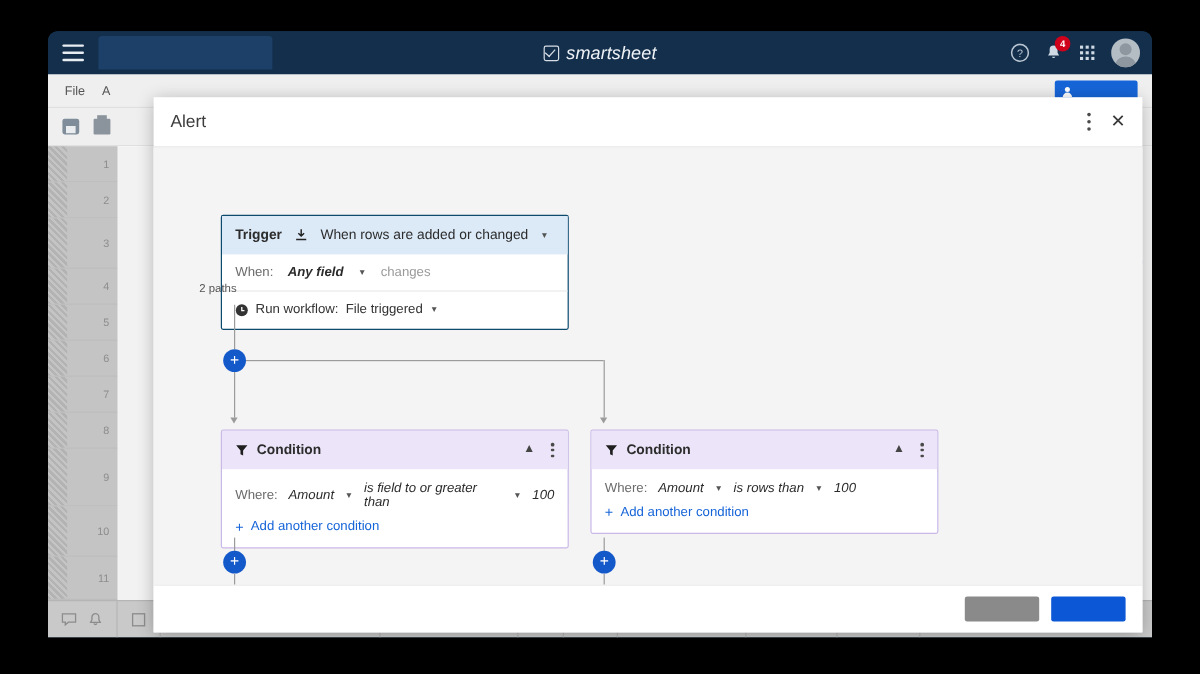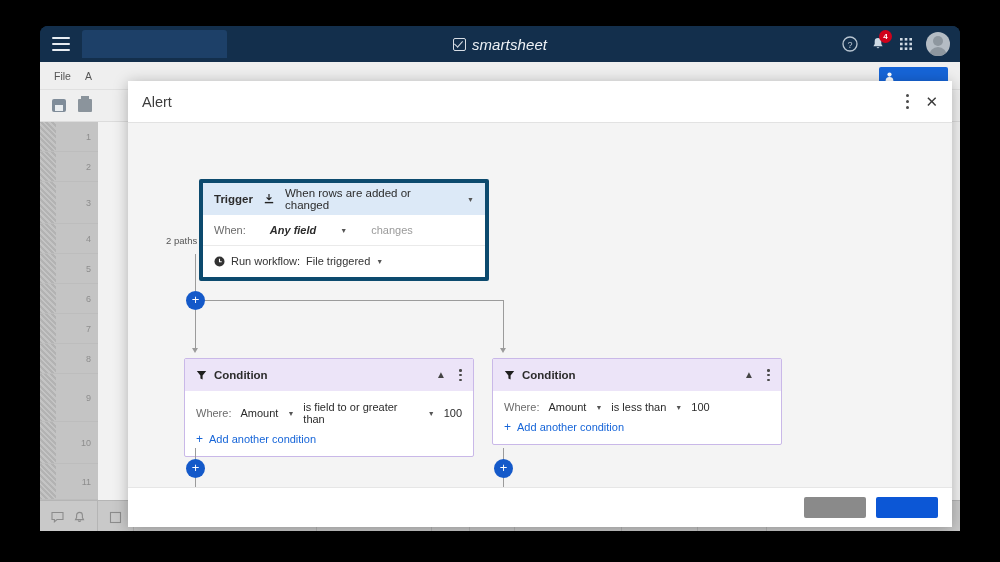--- a/index.html
+++ b/index.html
@@ -200,28 +200,27 @@
     border-radius: 2px;
   }
   .card-head {
     display: flex; align-items: center; height: 32px;
     padding: 0 11px; font-size: 11.5px; font-weight: bold; color: #2c2c2c;
   }
 
   
   #trigger-card {
     left: 56px; top: 56px; width: 290px;
-    border: 4px solid #0c4a6e;
-    margin-left: 15px;
+    border: 1px solid #0c4a6e;
   }
   #trigger-card .card-head {
     background: #dce9f7; gap: 10px; height: 32px;
   }
   #trigger-row-when {
-    display: flex; align-items: center; gap: 24px;
+    display: flex; align-items: center; gap: 12px;
     font-size: 11px; color: #6b6b6b;
     padding: 9px 11px 9px 11px;
     border-bottom: 1px solid #eaeaea;
   }
   #trigger-row-run {
     display: flex; align-items: center; gap: 6px;
     font-size: 11px; color: #333;
     padding: 9px 11px 10px 11px;
   }
   .italic-val { font-style: italic; font-weight: bold; color: #2b2b2b; }
@@ -235,21 +234,21 @@
   #cond-right { left: 364px; }
   .cond-where {
     display: flex; align-items: center; gap: 9px;
     font-size: 11px; color: #6b6b6b; padding: 10px 11px 0 11px;
   }
   .cond-add {
     display: flex; align-items: center; gap: 6px;
     font-size: 11px; color: #1665d8; padding: 8px 11px 11px 11px;
   }
   .plus-sm { color: #1665d8; font-size: 12px; line-height: 1; }
-  .strong-val { color: #2b2b2b; }
+  .strong-val { color: #2b2b2b; font-style: italic; }
   .card-head-right { margin-left: auto; display: flex; align-items: center; gap: 13px; }
   .chev-up { font-size: 10px; color: #444; line-height: 1; }
   .kebab-sm { width: 3px; height: 12px; display: flex; flex-direction: column; justify-content: space-between; }
   .kebab-sm i { width: 2.5px; height: 2.5px; border-radius: 50%; background: #4a4a4a; display: block; }
 
   
   .conn { position: absolute; background: #9b9b9b; }
   .vline { width: 1px; }
   .hline { height: 1px; }
   .arrowhead {
@@ -600,21 +599,21 @@
                 <i></i>
                 <i></i>
                 <i></i>
               </span>
           </span>
         </div>
         <div class="cond-where">
           <span>Where:</span>
           <span class="strong-val">Amount</span>
           <span class="caret">▼</span>
-          <span class="strong-val">is less than</span>
+          <span class="strong-val">is rows than</span>
           <span class="caret">▼</span>
           <span class="strong-val">100</span>
         </div>
         <div class="cond-add">
           <span class="plus-sm">+</span>
           <span>Add another condition</span>
         </div>
       </div>
 
       <div class="conn vline" style="left:67px; top:325px; height:21px;"></div>

